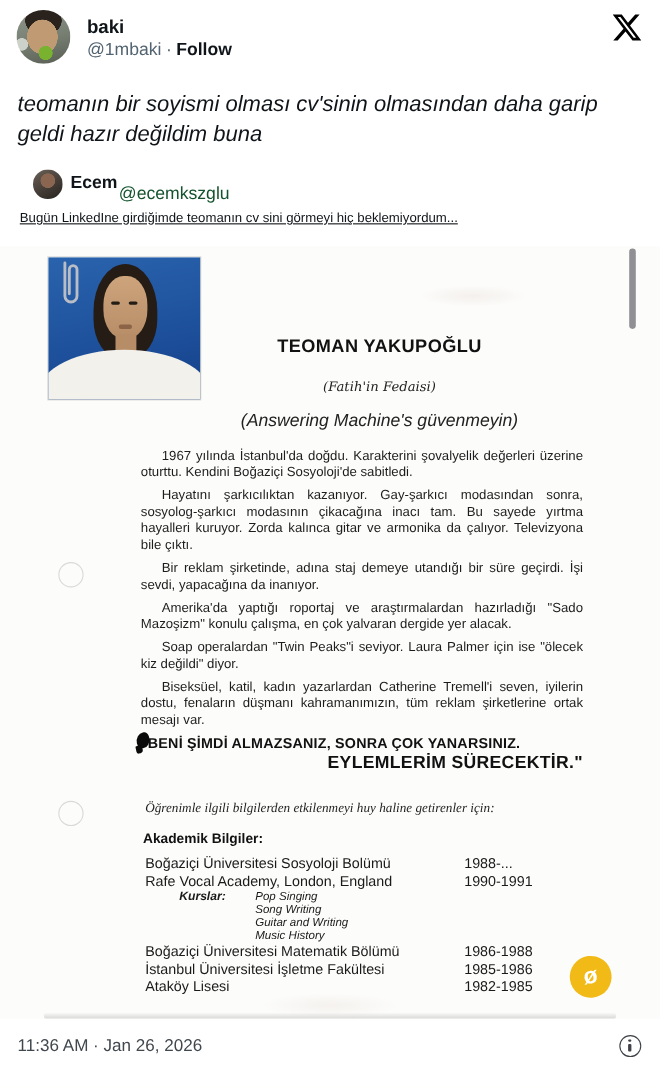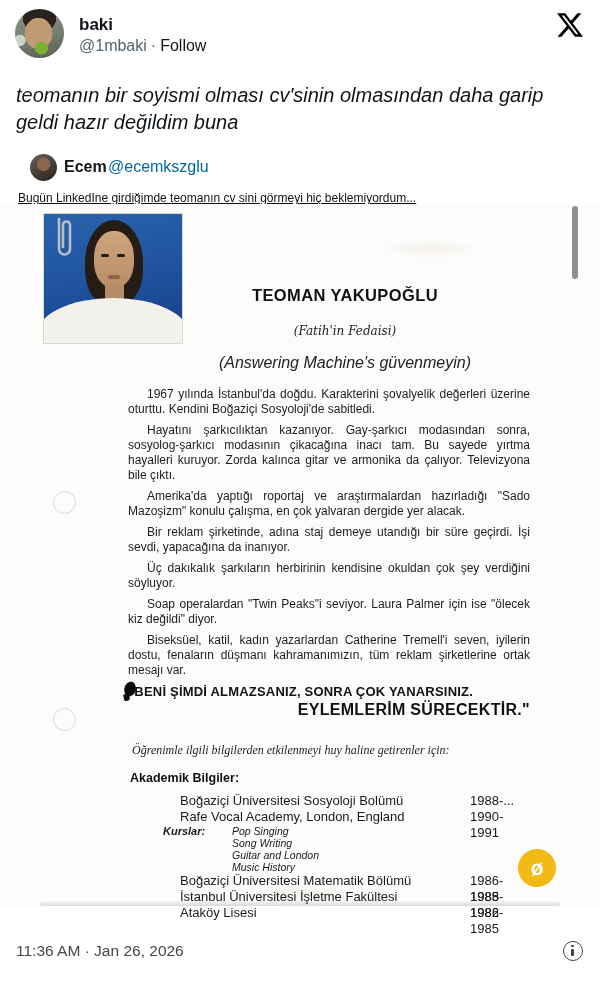--- a/index.html
+++ b/index.html
@@ -17,41 +17,41 @@
       radial-gradient(circle at 54% 80%, #79b22e 0 13%, rgba(0,0,0,0) 14%),
       radial-gradient(ellipse 32% 36% at 48% 50%, #c09a73 0 88%, rgba(0,0,0,0) 90%),
       radial-gradient(ellipse 38% 30% at 50% 20%, #2a231d 0 88%, rgba(0,0,0,0) 90%),
       radial-gradient(circle at 10% 64%, #ccd2ca 0 10%, rgba(0,0,0,0) 11%),
       linear-gradient(165deg,#8e958a 0%,#767d71 55%,#575d52 100%);
   }
   .hdr-name{position:absolute;left:79px;top:15px;font-size:17px;font-weight:bold;cursor:pointer;}
   .hdr-row2{position:absolute;left:79px;top:37px;font-size:16px;}
   .hdr-handle{color:#536471;cursor:pointer;}
   .hdr-sep{color:#536471;padding:0 4px;}
-  .hdr-follow{font-weight:normal;color:#0f1419;cursor:pointer;}
+  .hdr-follow{font-weight:bold;color:#0f1419;cursor:pointer;}
   .x-logo{position:absolute;right:17px;top:12px;width:26px;height:26px;cursor:pointer;}
   
   .tweet-text{
     position:absolute;left:16px;top:82px;width:558px;
     font-size:20px;line-height:27px;color:#0f1419;font-style:italic;
   }
   
   .q-avatar{
     position:absolute;left:30px;top:154px;width:27px;height:27px;border-radius:50%;
     overflow:hidden;cursor:pointer;
     background:
       radial-gradient(circle at 50% 38%, #8a6550 0 30%, rgba(0,0,0,0) 32%),
       linear-gradient(150deg,#6b6258 0%,#413a34 60%,#27221f 100%);
   }
   .q-name{position:absolute;left:64px;top:158px;font-size:16px;font-weight:bold;cursor:pointer;text-align:right;}
-  .q-handle{position:absolute;left:108px;top:158px;font-size:16px;color:#0369a1;cursor:pointer;}
+  .q-handle{position:absolute;left:108px;top:168px;font-size:16px;color:#14532d;cursor:pointer;}
   .q-text{position:absolute;left:18px;top:188px;width:556px;font-size:12px;line-height:21px;text-decoration:underline;}
   
   .cv{
-    position:absolute;left:0;top:204px;width:600px;height:702px;cursor:pointer;
+    position:absolute;left:0;top:224px;width:600px;height:702px;cursor:pointer;
     background:
       radial-gradient(ellipse 70px 14px at 430px 45px, rgba(214,196,190,.22), rgba(0,0,0,0) 70%),
       radial-gradient(ellipse 90px 16px at 300px 690px, rgba(214,200,193,.20), rgba(0,0,0,0) 70%),
       #fcfcfa;
     color:#1c1c1c;
   }
   .cv::after{
     content:"";position:absolute;left:40px;right:40px;bottom:0;height:5px;
     background:linear-gradient(rgba(0,0,0,0.02),rgba(0,0,0,0.14));border-radius:2px;
   }
@@ -83,21 +83,21 @@
     margin:0 0 6px 0;font-size:12px;line-height:15px;text-align:justify;
     text-indent:19px;color:#1d1d1d;
   }
   .cv-quote1{position:relative;margin-top:6px;font-size:13px;font-weight:bold;letter-spacing:.2px;color:#111;}
   .ink-blot{position:absolute;left:-4px;top:-2px;width:12px;height:14px;background:#0a0a0a;border-radius:65% 35% 60% 40%;transform:rotate(-12deg);}
   .ink-blot::after{content:"";position:absolute;left:-2px;bottom:-4px;width:6px;height:7px;background:#0a0a0a;border-radius:20% 80% 60% 40%;}
   .cv-quote2{margin-top:2px;font-size:16px;font-weight:bold;text-align:right;letter-spacing:.3px;color:#111;}
   .edu-intro{margin-top:24px;padding-left:4px;font-style:italic;font-size:12px;color:#1d1d1d;font-family:Liberation Serif, serif;}
   .akademik{margin-top:13px;padding-left:2px;font-size:12.5px;font-weight:bold;color:#111;}
   .edu-block{margin-top:8px;}
-  .edu-row{position:relative;padding-left:4px;font-size:13px;line-height:16px;color:#1a1a1a;margin-left:48px;}
+  .edu-row{position:relative;padding-left:4px;font-size:13px;line-height:16px;color:#1a1a1a;}
   .edu-year{position:absolute;left:294px;top:0;}
   .courses{position:relative;padding-left:104px;font-style:italic;font-size:10.5px;line-height:12px;color:#1a1a1a;}
   .courses-label{position:absolute;left:35px;top:0;font-weight:bold;font-size:11px;}
   .punch{position:absolute;left:53px;width:21px;height:21px;border:1.5px solid rgba(60,60,60,.18);border-radius:50%;}
   .punch1{top:287px;}
   .punch2{top:504px;}
   .badge{
     position:absolute;left:518px;top:645px;width:38px;height:38px;border-radius:50%;
     background:#f2ba16;color:#ffffff;font-weight:bold;font-size:21px;
     display:flex;align-items:center;justify-content:center;transform:rotate(-8deg);
@@ -148,23 +148,22 @@
 
   <div class="cv-head">
     <div class="cv-name">TEOMAN YAKUPOĞLU</div>
     <div class="cv-alias">(Fatih'in Fedaisi)</div>
     <div class="cv-phone-note">(Answering Machine's güvenmeyin)</div>
   </div>
 
   <div class="cv-body">
     <p>1967 yılında İstanbul'da doğdu.  Karakterini şovalyelik değerleri üzerine oturttu.  Kendini Boğaziçi Sosyoloji'de sabitledi.</p>
     <p>Hayatını şarkıcılıktan kazanıyor.  Gay-şarkıcı modasından sonra, sosyolog-şarkıcı modasının çikacağına inacı tam.  Bu sayede yırtma hayalleri kuruyor.  Zorda kalınca gitar ve armonika da çalıyor.  Televizyona bile çıktı.</p>
+    <p>Bir reklam şirketinde, adına staj demeye utandığı bir süre geçirdi.  İşi sevdi, yapacağına da inanıyor.</p>
     <p>Amerika'da yaptığı roportaj ve araştırmalardan hazırladığı "Sado Mazoşizm" konulu çalışma, en çok yalvaran dergide yer alacak.</p>
-    <p>Bir reklam şirketinde, adına staj demeye utandığı bir süre geçirdi.  İşi sevdi, yapacağına da inanıyor.</p>
-    <p>Üç dakıkalık şarkıların herbirinin kendisine okuldan çok şey verdiğini söyluyor.</p>
     <p>Soap operalardan "Twin Peaks"i seviyor.  Laura Palmer için ise "ölecek kiz değildi" diyor.</p>
     <p>Biseksüel, katil, kadın yazarlardan Catherine Tremell'i seven, iyilerin dostu, fenaların düşmanı kahramanımızın, tüm reklam şirketlerine ortak mesajı var.</p>
 
     <div class="cv-quote1"><span class="ink-blot"></span><span>"BENİ ŞİMDİ ALMAZSANIZ, SONRA ÇOK YANARSINIZ.</span></div>
     <div class="cv-quote2">EYLEMLERİM SÜRECEKTİR."</div>
 
     <div class="edu-intro">Öğrenimle ilgili bilgilerden etkilenmeyi huy haline getirenler için:</div>
     <div class="akademik">Akademik Bilgiler:</div>
 
     <div class="edu-block">
@@ -173,21 +172,21 @@
         <span class="edu-year">1988-...</span>
       </div>
       <div class="edu-row">
         <span>Rafe Vocal Academy, London, England</span>
         <span class="edu-year">1990-1991</span>
       </div>
       <div class="courses">
         <span class="courses-label">Kurslar:</span>
         <div>Pop Singing</div>
         <div>Song Writing</div>
-        <div>Guitar and London</div>
+        <div>Guitar and Writing</div>
         <div>Music History</div>
       </div>
       <div class="edu-row">
         <span>Boğaziçi Üniversitesi Matematik Bölümü</span>
         <span class="edu-year">1986-1988</span>
       </div>
       <div class="edu-row">
         <span>İstanbul Üniversitesi İşletme Fakültesi</span>
         <span class="edu-year">1985-1986</span>
       </div>

